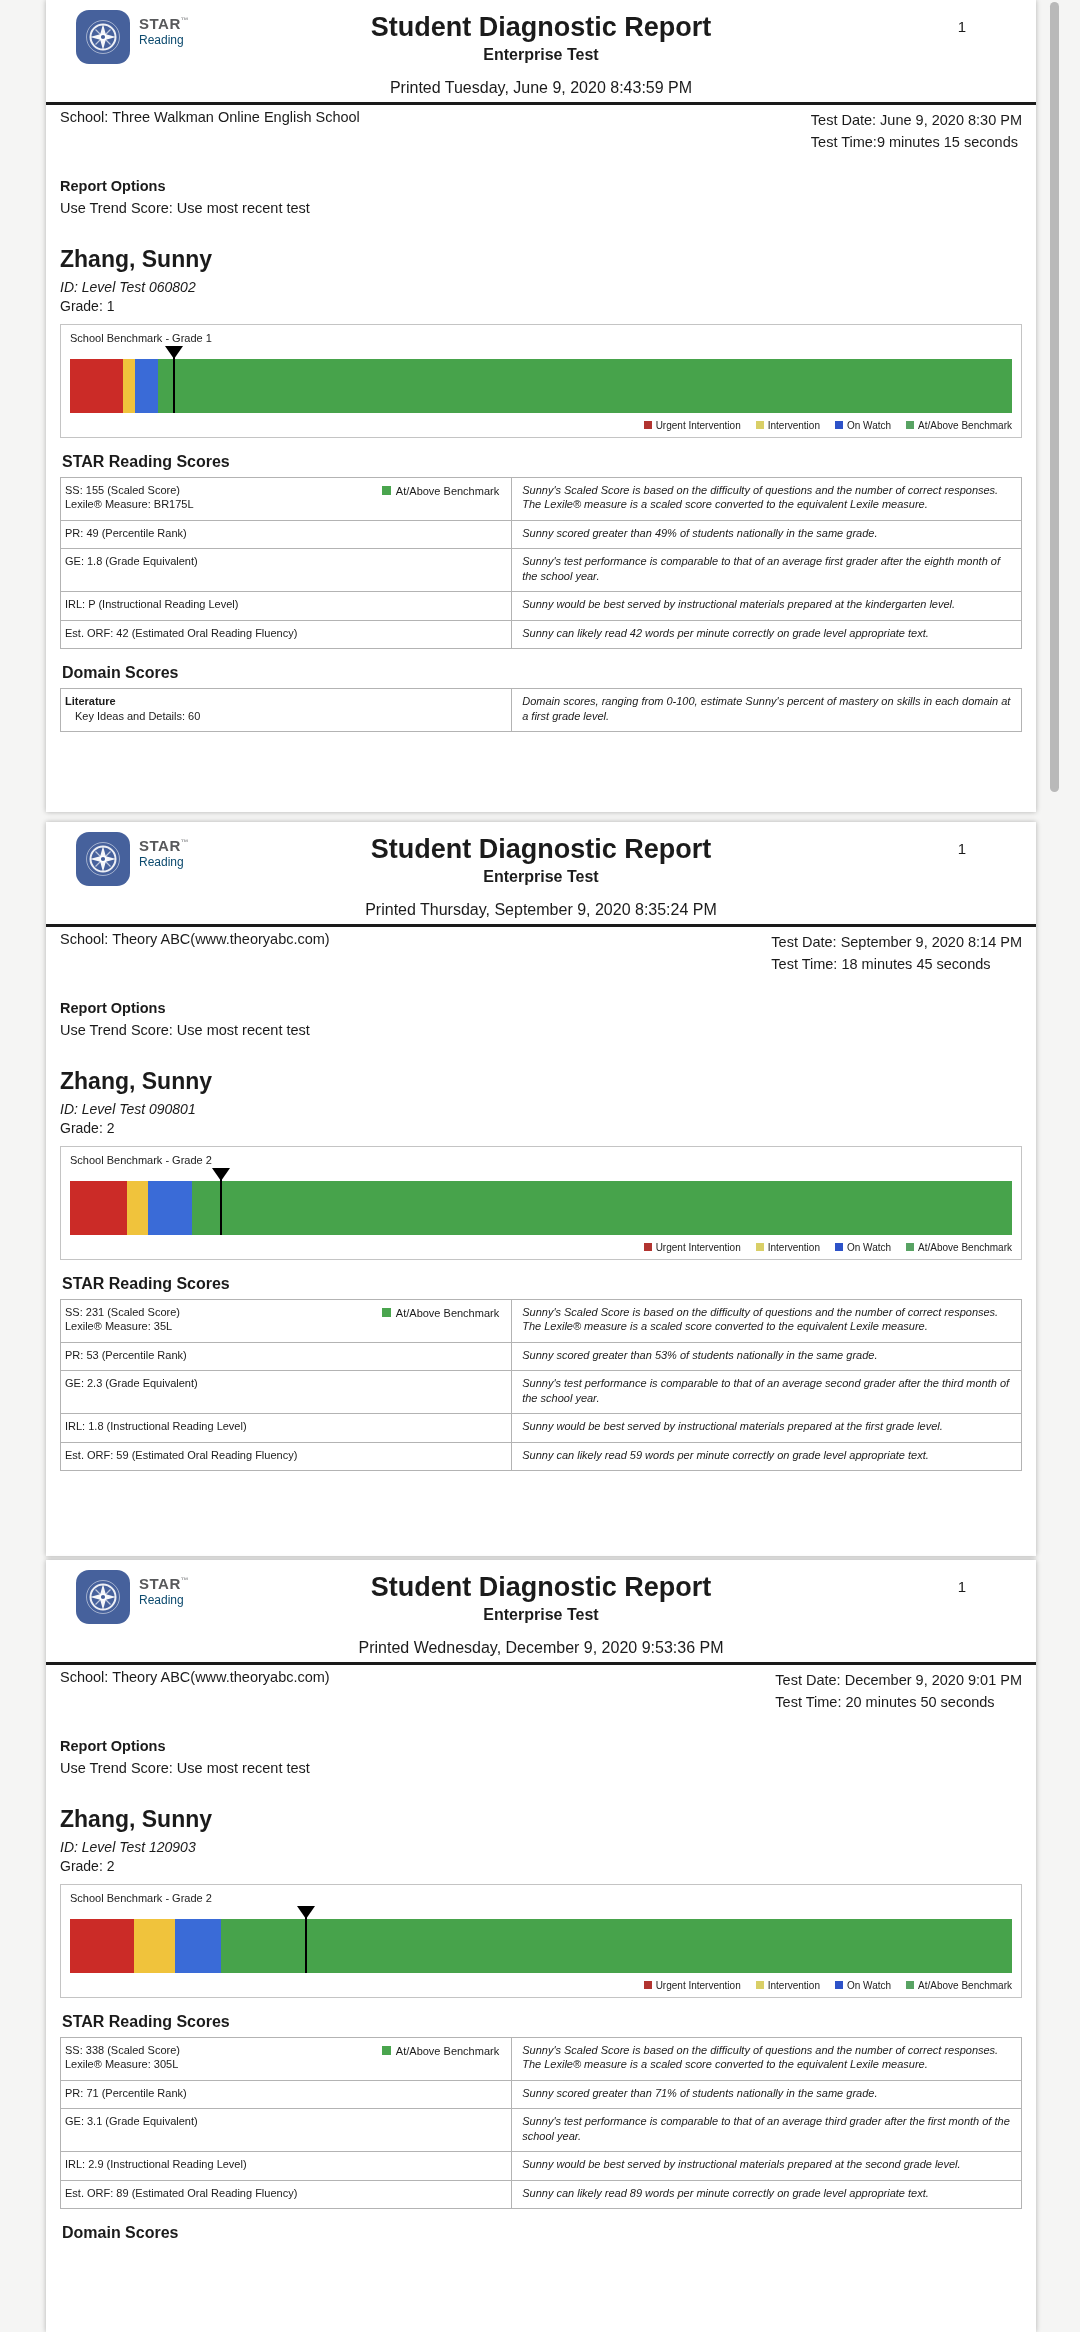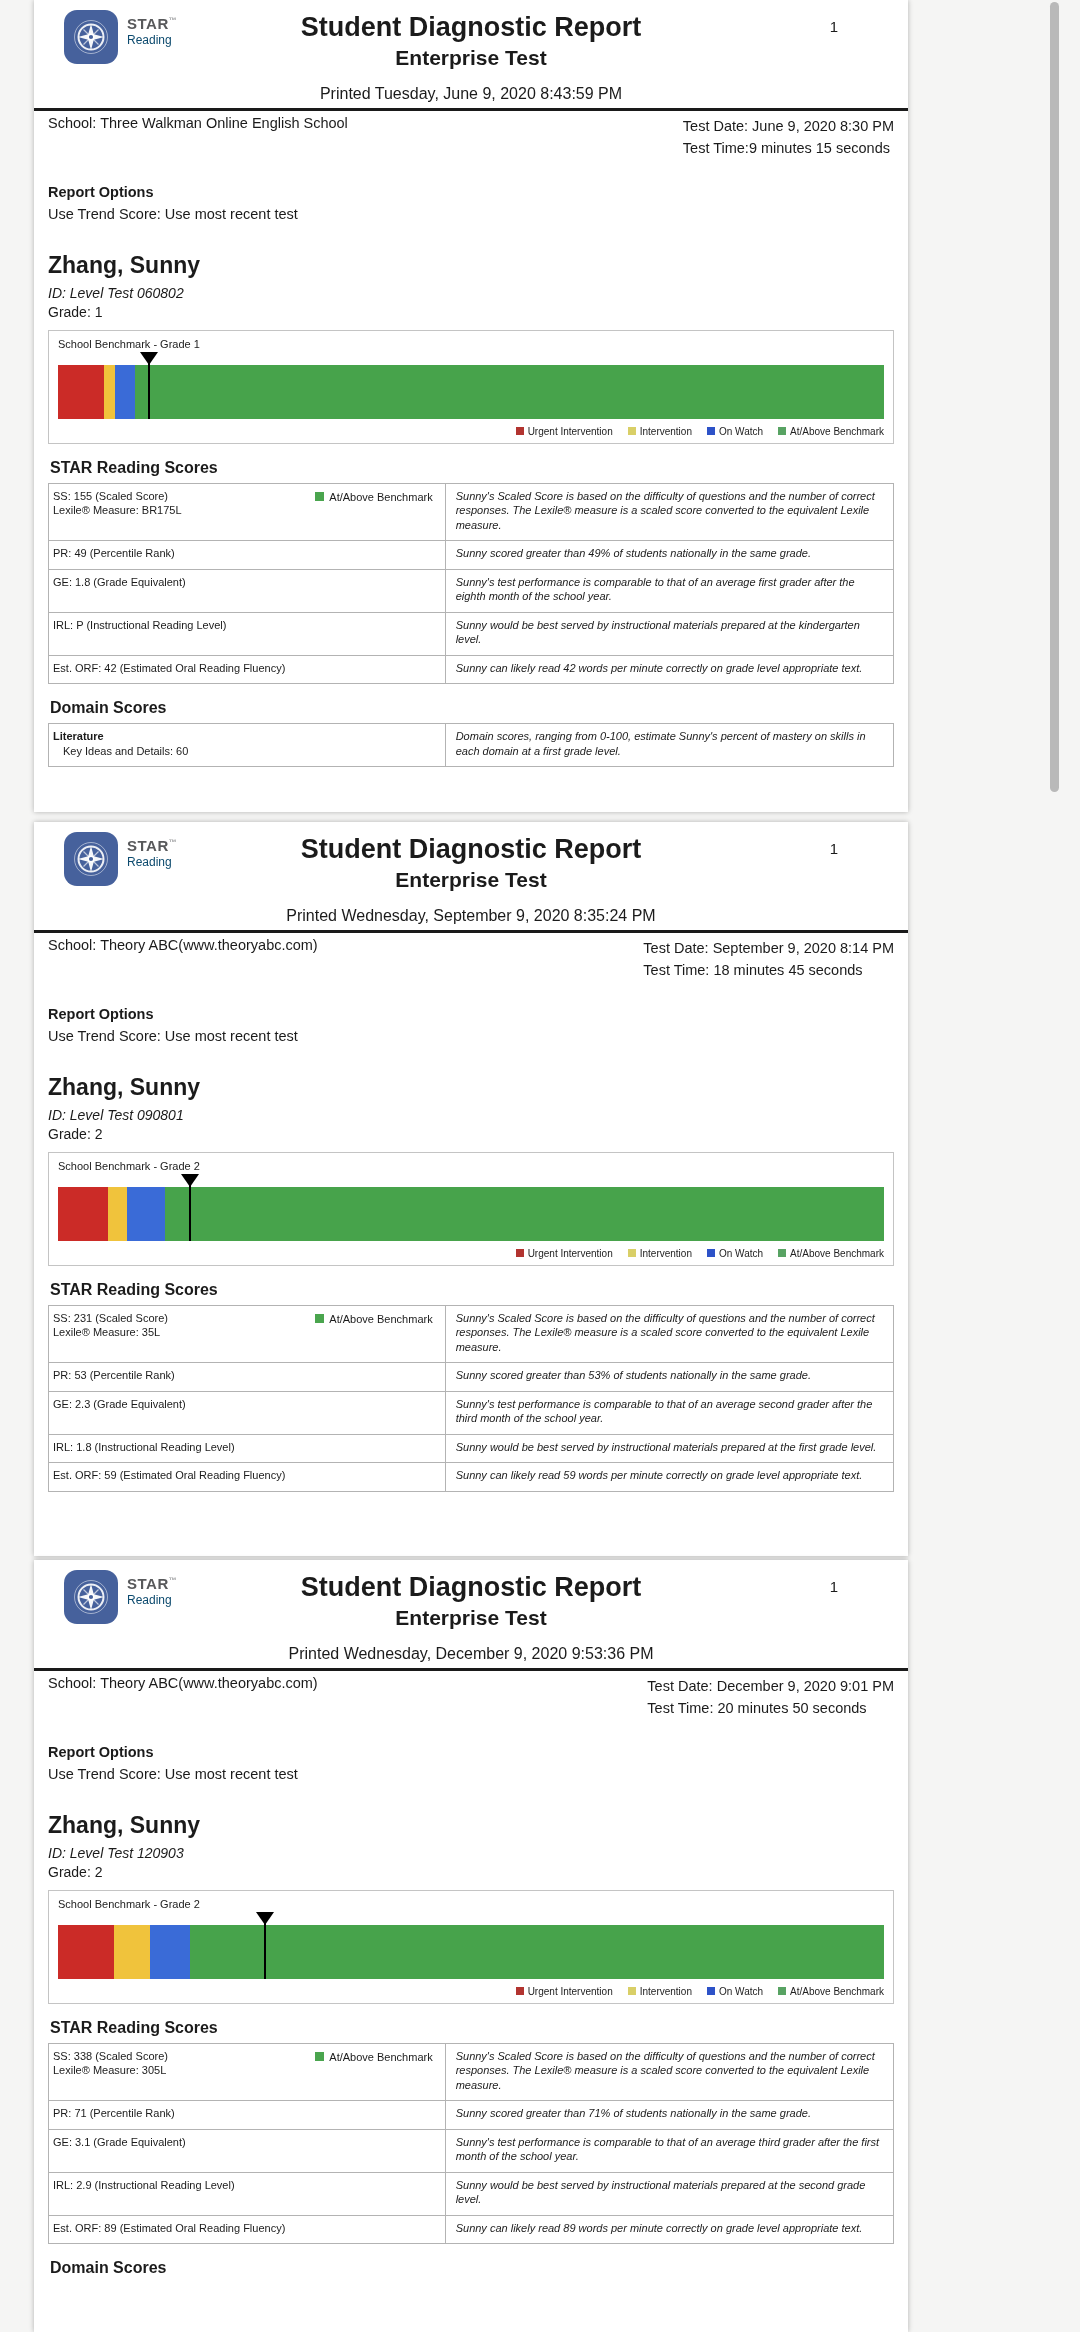--- a/index.html
+++ b/index.html
@@ -3,38 +3,38 @@
 <meta charset="utf-8">
 <style>
   html,body{margin:0;padding:0;}
   body{
     width:1080px;height:2332px;position:relative;
     background:#f5f5f4;
     font-family:"Liberation Sans", sans-serif;
     color:#1b1b1b;overflow:hidden;
   }
   #pages .page{
-    position:absolute;left:34px;width:874px;background:#fff;
+    position:absolute;left:46px;width:990px;background:#fff;
     box-shadow:0 0 5px rgba(0,0,0,.28);
     box-sizing:border-box;padding:8px 14px;overflow:hidden;
   }
   #pages .page:nth-child(1){top:0;height:812px;}
   #pages .page:nth-child(2){top:822px;height:734px;}
   #pages .page:nth-child(3){top:1560px;height:772px;}
 
   .report-header{position:relative;text-align:center;padding-top:4px;}
   .logo{position:absolute;left:16px;top:2px;display:flex;}
   .logo-box{width:54px;height:54px;border-radius:13px;background:#46619c;display:flex;align-items:center;justify-content:center;}
   .brand-text{margin-left:9px;padding-top:5px;text-align:left;}
   .brand-name{font-size:15px;font-weight:bold;color:#58595b;letter-spacing:.5px;}
   .brand-name sup{font-size:8px;color:#9a9b9d;}
   .brand-sub{font-size:12px;color:#0c4a6e;margin-top:1px;}
   .page-num{position:absolute;right:56px;top:10px;font-size:15px;}
   .report-title{font-size:27px;font-weight:bold;}
-  .report-subtitle{font-size:21px;font-weight:bold;margin-top:3px;}
+  .report-subtitle{font-size:16px;font-weight:bold;margin-top:3px;}
   .printed-line{font-size:16px;margin-top:15px;padding-bottom:4px;}
   .header-rule{border-top:3px solid #1a1a1a;margin:1px -14px 0;}
 
   .meta-row{display:flex;justify-content:space-between;font-size:14.5px;padding-top:4px;}
   .meta-right{text-align:left;line-height:1.55;}
 
   .report-options{margin-top:24px;font-size:14.5px;}
   .ro-label{font-weight:bold;margin-bottom:6px;}
 
   .student{margin-top:30px;}
@@ -228,21 +228,21 @@
           </svg>
         </div>
         <div class="brand-text">
           <div class="brand-name"><span>STAR</span><sup>™</sup></div>
           <div class="brand-sub">Reading</div>
         </div>
       </div>
       <div class="page-num">1</div>
       <div class="report-title">Student Diagnostic Report</div>
       <div class="report-subtitle">Enterprise Test</div>
-      <div class="printed-line">Printed Wednesday, September 9, 2020 8:35:24 PM</div>
+      <div class="printed-line">Printed Thursday, September 9, 2020 8:35:24 PM</div>
     </header>
     <div class="header-rule"></div>
     <div class="meta-row">
       <div class="school">School: Theory ABC(www.theoryabc.com)</div>
       <div class="meta-right">
         <div>Test Date: September 9, 2020 8:14 PM</div>
         <div>Test Time: 18 minutes 45 seconds</div>
       </div>
     </div>
     <div class="report-options">

